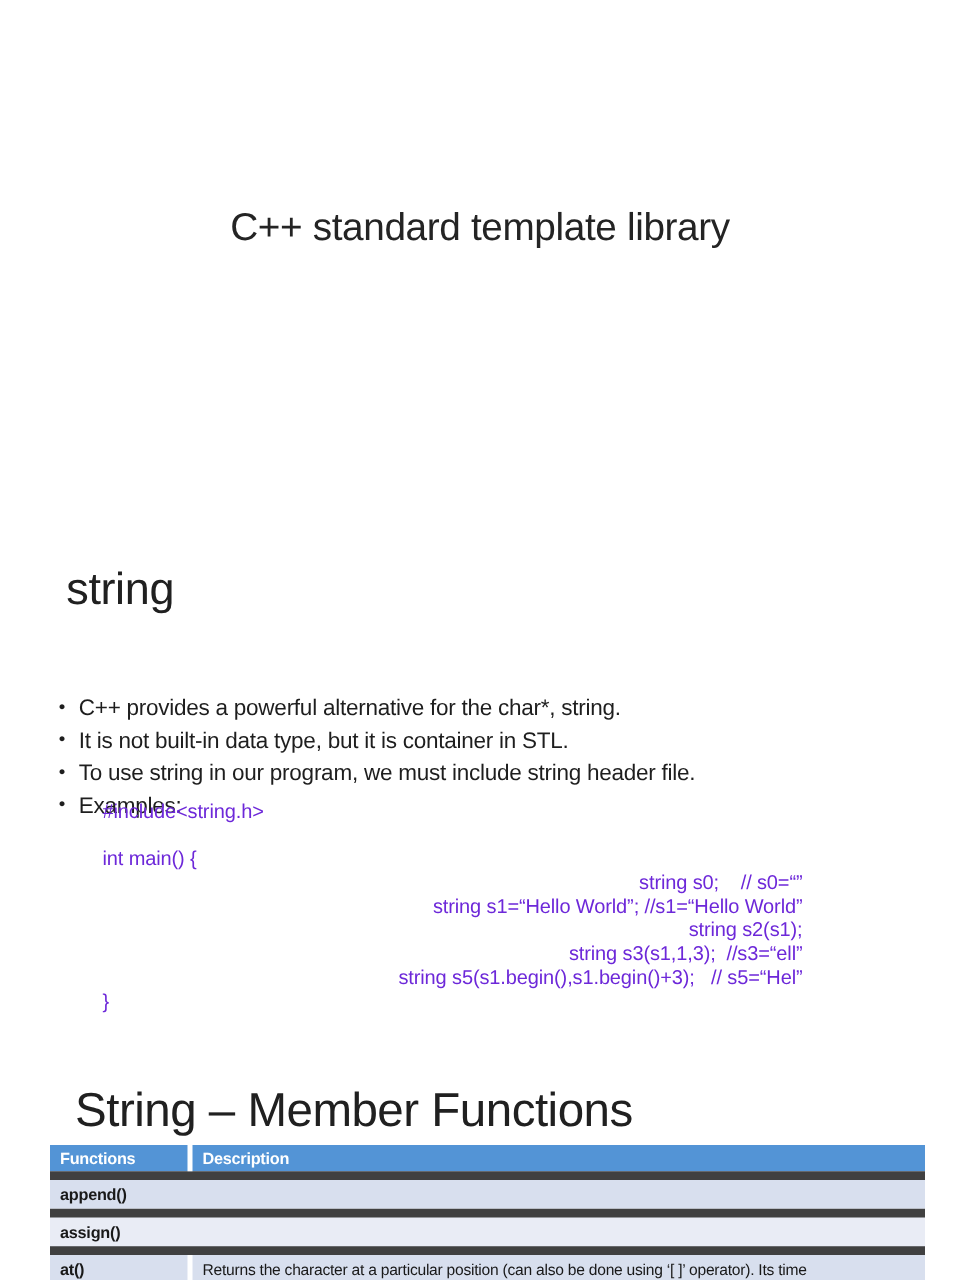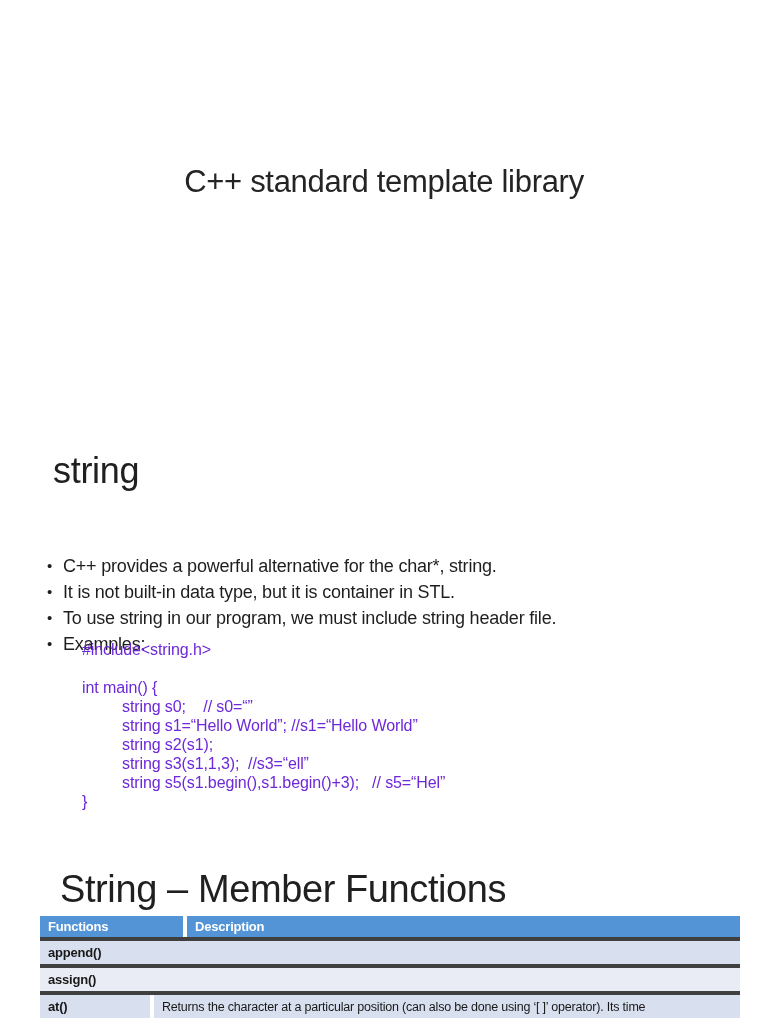--- a/index.html
+++ b/index.html
@@ -51,43 +51,42 @@
   .code-block{
     position:absolute;top:640px;left:82px;width:560px;
     font-size:16px;line-height:19px;
     color:#6d28d9;
   }
   .code-line{
     white-space:pre;
     min-height:19px;
     letter-spacing:-0.1px;
   }
-  .code-line.indent-1{padding-left:40px;}
+  .code-line.indent-1{padding-left:40px;text-align:right;}
   
   .functions-heading{
     position:absolute;top:866px;left:44px;
     font-size:38px;font-weight:400;line-height:46px;
     color:#202020;letter-spacing:-0.4px;margin-left:16px;
   }
   .fn-table{
     position:absolute;top:916px;left:40px;width:700px;
     font-size:13px;color:#191919;
   }
   .t-row{display:flex;}
   .t-head{
     background:var(--header-bg);
     color:var(--header-text);
     height:21px;
-    gap:33px;
   }
   .t-head .cell{padding:3px 8px 2px;}
   .t-head .cell-fn,.t-head .cell-desc{
     font-weight:bold;font-size:13px;line-height:16px;letter-spacing:-0.2px;
   }
-  .t-body-row{border-top:4px solid #404040;}
+  .t-body-row{border-top:7px solid #404040;}
   .t-body-row.band-a{background:var(--band-a);}
   .t-body-row.band-b{background:var(--band-b);}
   .cell-fn{
     width:110px;flex:none;
     padding:4px 8px 3px;
     font-weight:bold;line-height:16px;letter-spacing:-0.2px;
   }
   .cell-desc{
     flex:1;
     border-left:4px solid #ffffff;

